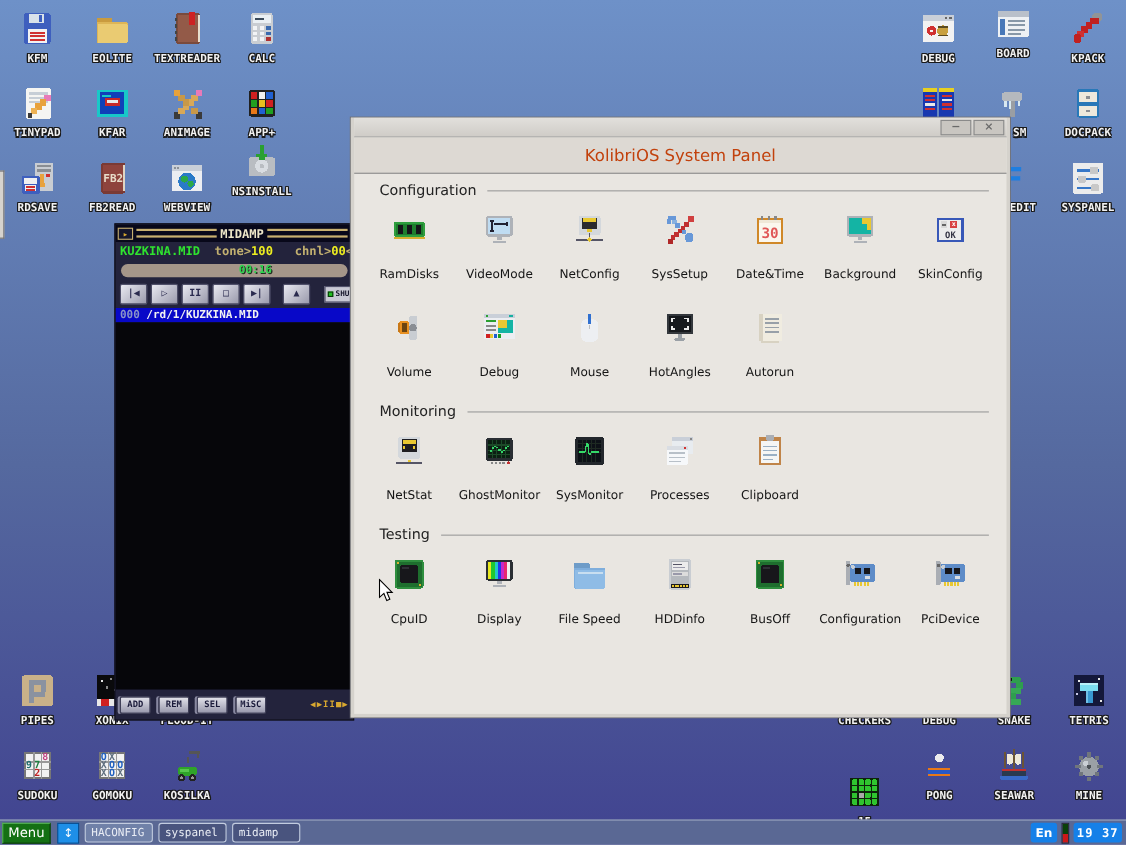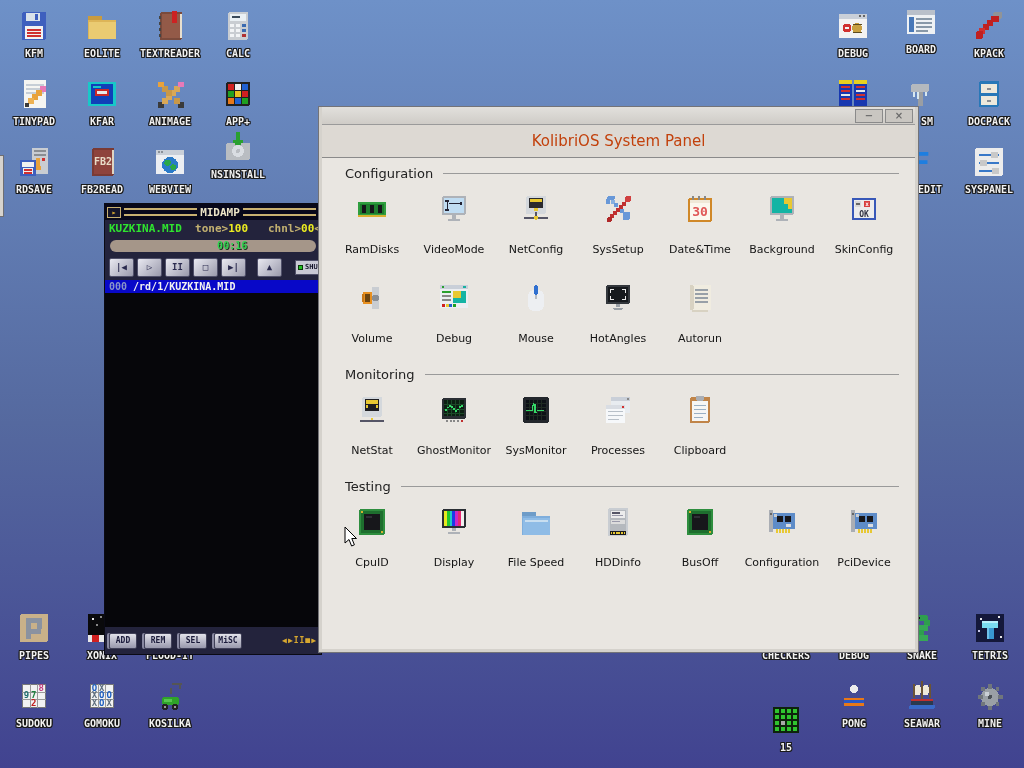--- a/index.html
+++ b/index.html
@@ -985,17 +985,26 @@
                   <circle cx="4.7" cy="4.7" r="0.9" fill="#C9CFD5"></circle>
                 </svg>
               </div>
               <div class="p-label">PciDevice</div>
             </div>
           </div>
         </div>
       </div>
   </div>
 
+  <div id="taskbar">
+    <div id="menu-btn">Menu</div>
+    <div id="updown-btn">↕</div>
+    <span id="task-buttons" style="display:contents"><div class="task-btn light">HACONFIG</div><div class="task-btn dark">syspanel</div><div class="task-btn dark">midamp</div></span>
+    <div id="tb-spacer"></div>
+    <div id="lang-btn">En</div>
+    <div id="cpu-indicator"></div>
+    <div id="clock">19 37</div>
+  </div>
 
   <svg id="cursor" width="16" height="22" viewBox="0 0 16 22">
     <path d="M1,1 L1,17 L5,13.5 L7.6,20 L10.4,18.8 L7.8,12.5 L12.5,12.5 Z" fill="#FFFFFF" stroke="#000000" stroke-width="1"></path>
   </svg>
 </div>
 
 </body></html>

